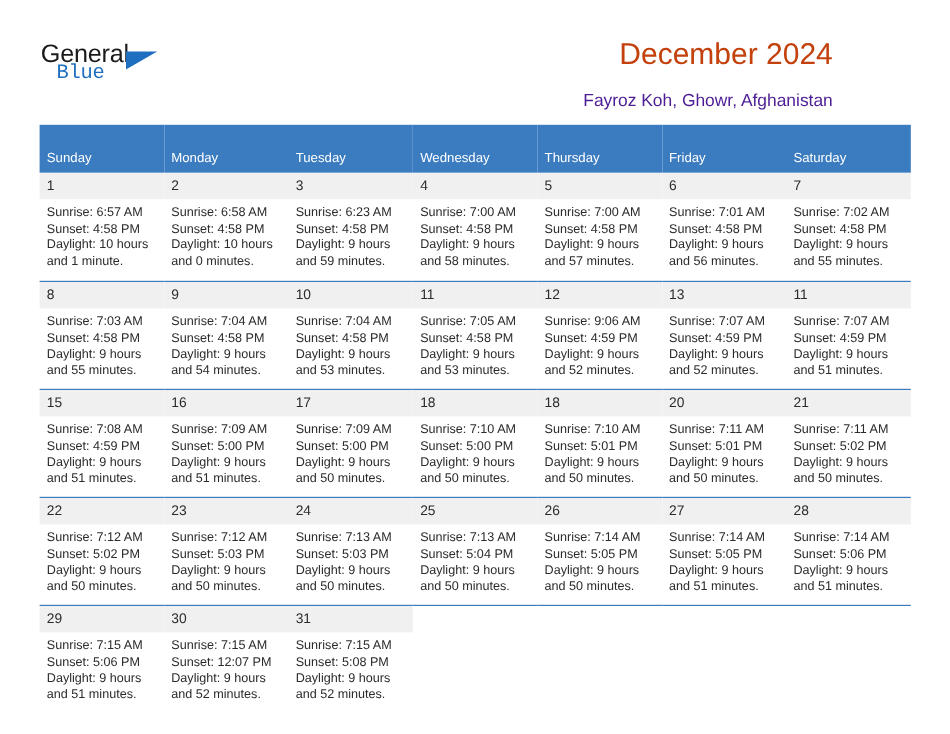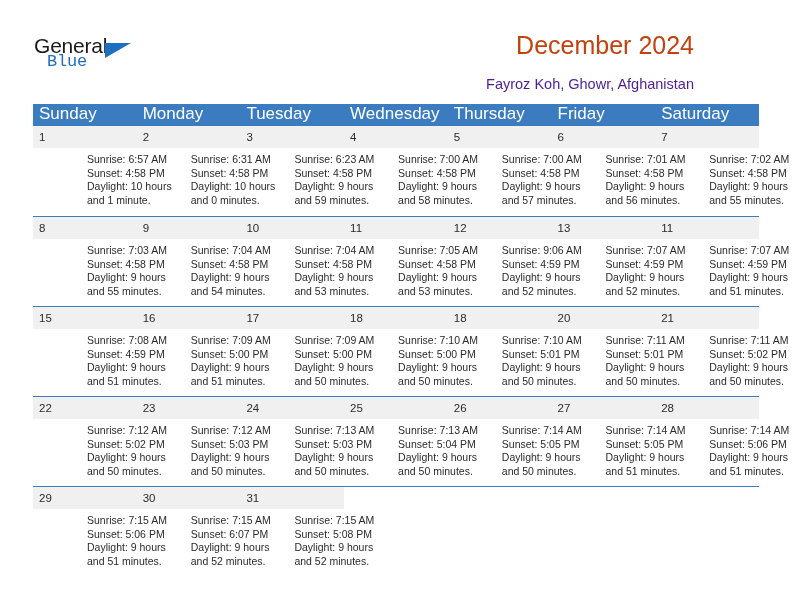--- a/index.html
+++ b/index.html
@@ -93,24 +93,24 @@
     width: 726px;
   }
   table.cal {
     border-collapse: collapse;
     table-layout: fixed;
     width: 726px;
   }
   table.cal th {
     background: #3b7cc0;
     color: #ffffff;
-    font-size: 17px;
+    font-size: 11px;
     font-weight: normal;
     text-align: left;
-    padding: 4px 0 6px 6px;
+    padding: 22px 0 6px 6px;
     height: 11px;
     line-height: 12px;
     border: none;
   }
   table.cal td {
     vertical-align: top;
     padding: 0;
     border: none;
     width: 103.7px;
   }
@@ -132,21 +132,20 @@
     box-sizing: content-box;
   }
   .daynum.empty {
     background: #ffffff;
   }
   .info {
     padding: 5px 6px 0 6px;
     font-size: 10.5px;
     line-height: 13.6px;
     color: #2b2b2b;
-    margin-left: 48px;
   }
   .info div {
     white-space: nowrap;
   }
   .cell-empty .daynum {
     background: #ffffff;
   }
 </style>
 </head>
 <body>
@@ -191,21 +190,21 @@
                   <div>Sunset: 4:58 PM</div>
                   <div>Daylight: 10 hours</div>
                   <div>and 1 minute.</div>
                 </div>
               </div>
             </td>
             <td>
               <div class="daycell">
                 <div class="daynum">2</div>
                 <div class="info">
-                  <div>Sunrise: 6:31 AM</div>
+                  <div>Sunrise: 6:58 AM</div>
                   <div>Sunset: 4:58 PM</div>
                   <div>Daylight: 10 hours</div>
                   <div>and 0 minutes.</div>
                 </div>
               </div>
             </td>
             <td>
               <div class="daycell">
                 <div class="daynum">3</div>
                 <div class="info">
@@ -508,21 +507,21 @@
                   <div>Daylight: 9 hours</div>
                   <div>and 51 minutes.</div>
                 </div>
               </div>
             </td>
             <td>
               <div class="daycell">
                 <div class="daynum">30</div>
                 <div class="info">
                   <div>Sunrise: 7:15 AM</div>
-                  <div>Sunset: 6:07 PM</div>
+                  <div>Sunset: 12:07 PM</div>
                   <div>Daylight: 9 hours</div>
                   <div>and 52 minutes.</div>
                 </div>
               </div>
             </td>
             <td>
               <div class="daycell">
                 <div class="daynum">31</div>
                 <div class="info">
                   <div>Sunrise: 7:15 AM</div>

